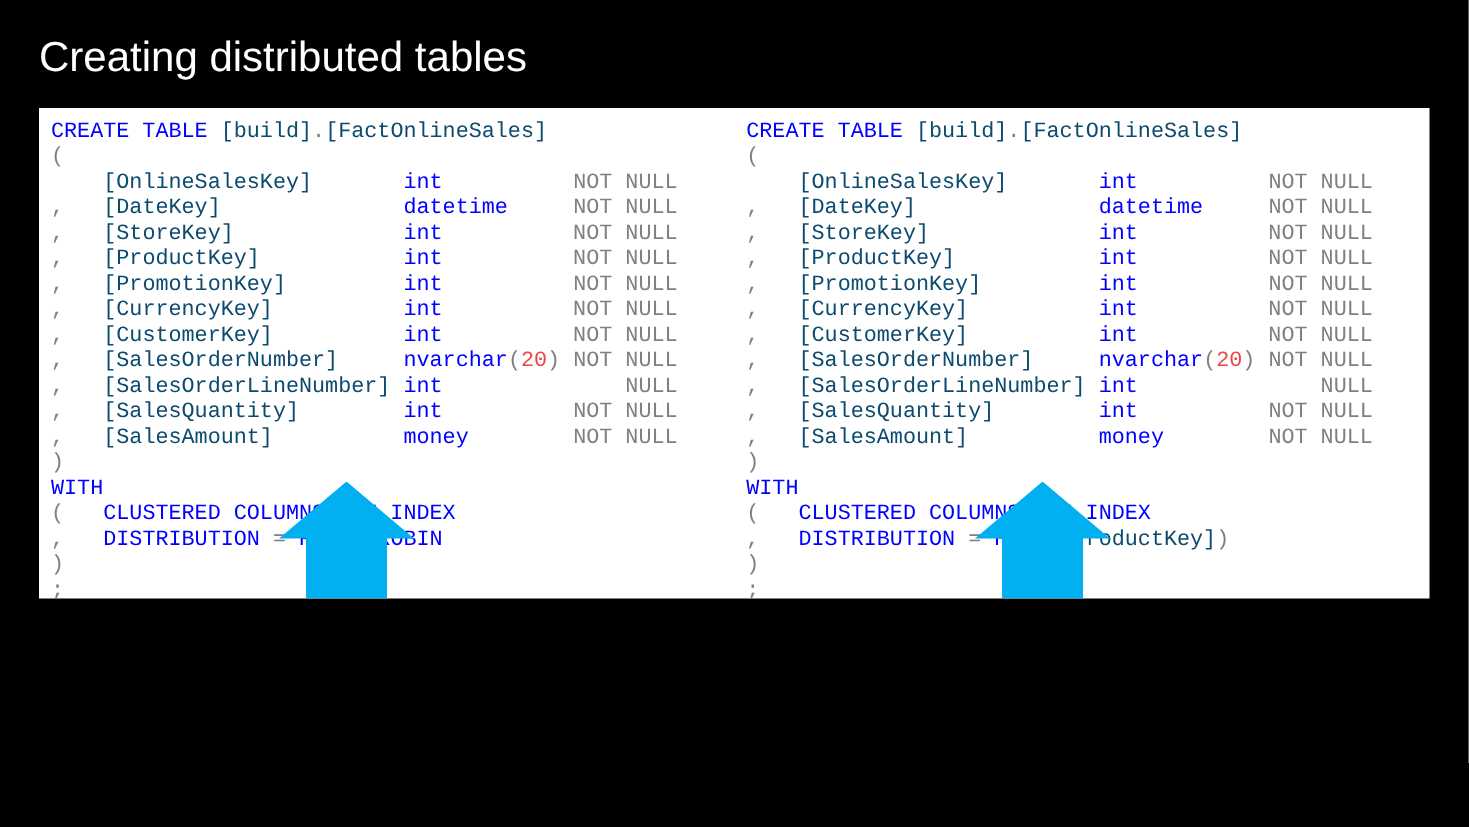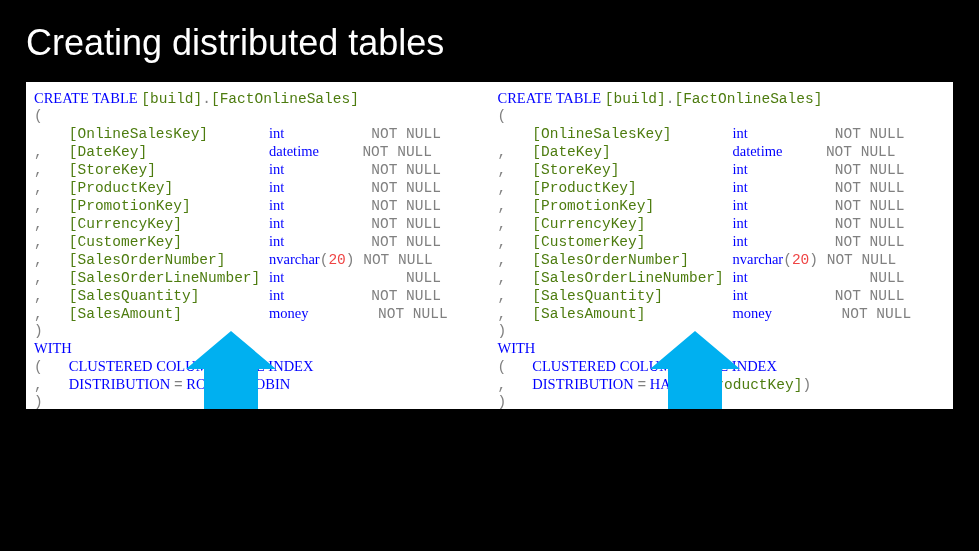--- a/index.html
+++ b/index.html
@@ -10,21 +10,21 @@
     color: #fff;
   }
   .slide {
     width: 979px;
     height: 551px;
     background: #000;
     position: relative;
     padding: 22px 26px 0 26px;
   }
   .title {
-    font-size: 36px;
+    font-size: 28px;
     font-weight: 300;
     color: #fff;
     margin-bottom: 18px;
   }
   .content {
     background: #fff;
     width: 927px;
     height: 327px;
     display: flex;
     flex-direction: row;
@@ -35,23 +35,23 @@
     padding: 8px 8px 0 8px;
     overflow: hidden;
   }
   .code {
     font-family: Consolas, "Courier New", monospace;
     font-size: 14.5px;
     line-height: 17px;
     color: #000;
     white-space: pre;
   }
-  .kw  { color: #0000ff; font-family: Liberation Serif, serif; }
+  .kw  { color: #0000ff; }
   .gr  { color: #808080; }
-  .tk  { color: #4d7c0f; }
+  .tk  { color: #0c4a6e; }
   .num { color: #ef4444; }
   .arrow {
     position: absolute;
     bottom: 0;
     width: 90px;
     height: 78px;
   }
   .arrow svg { display: block; }
 </style>
 </head>

